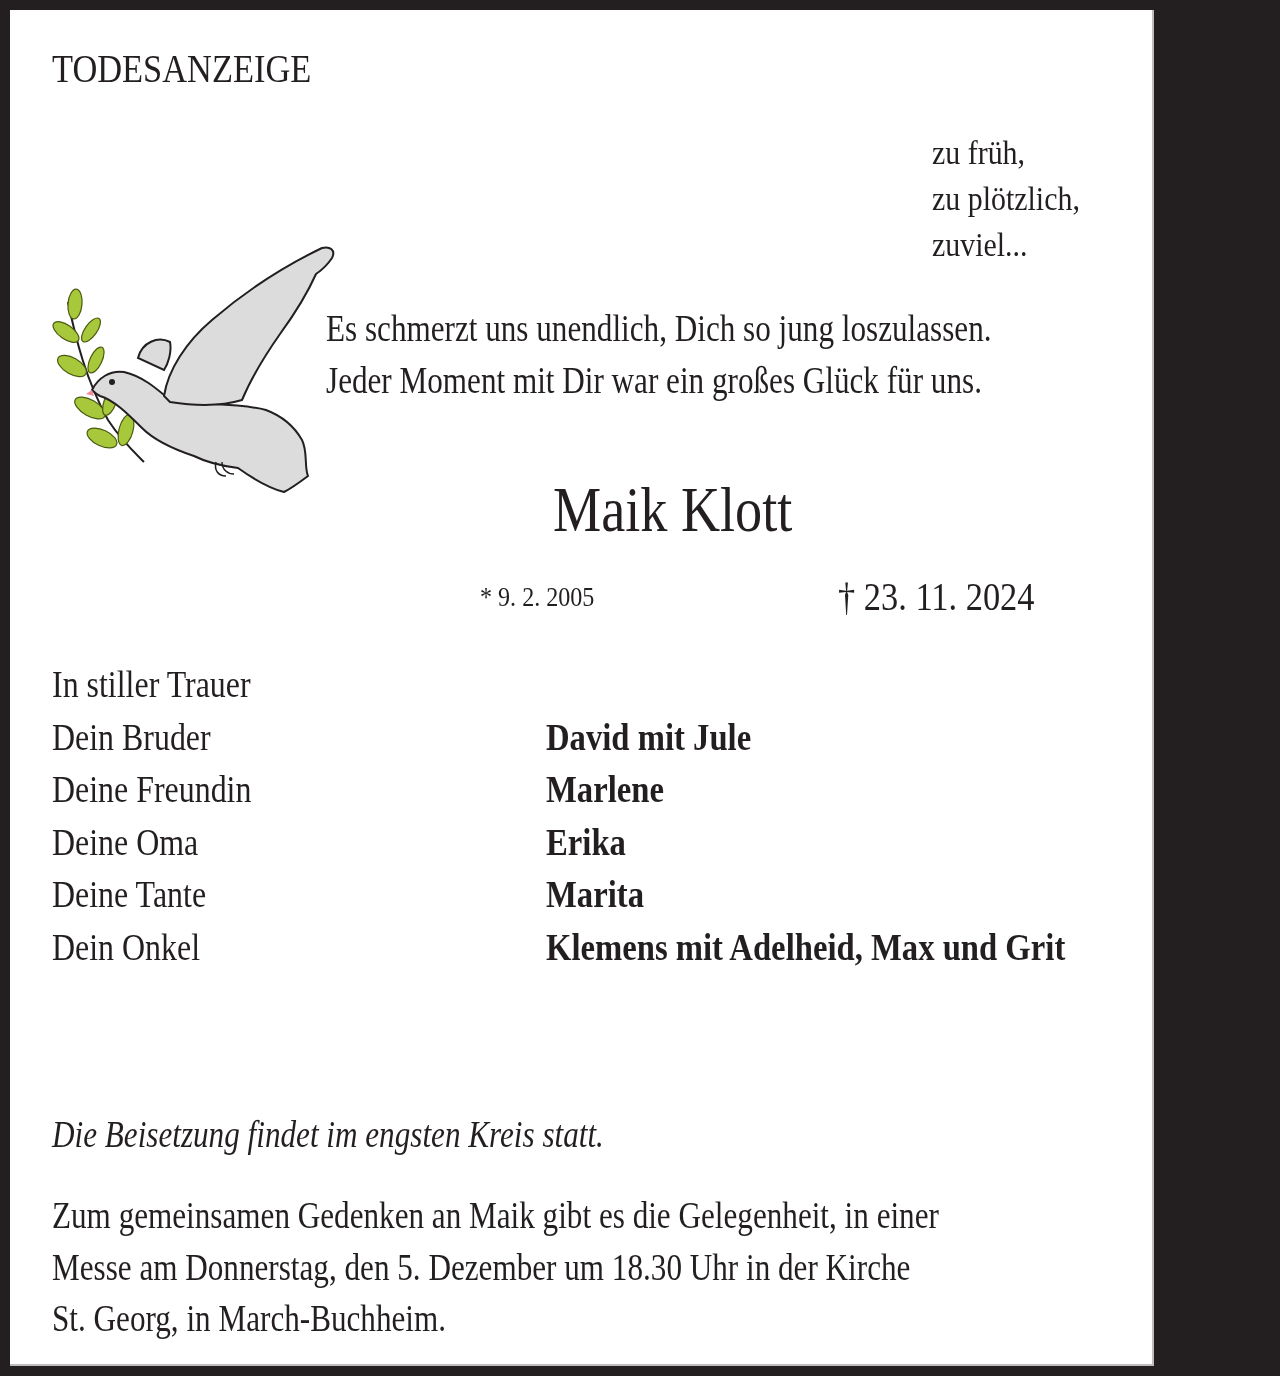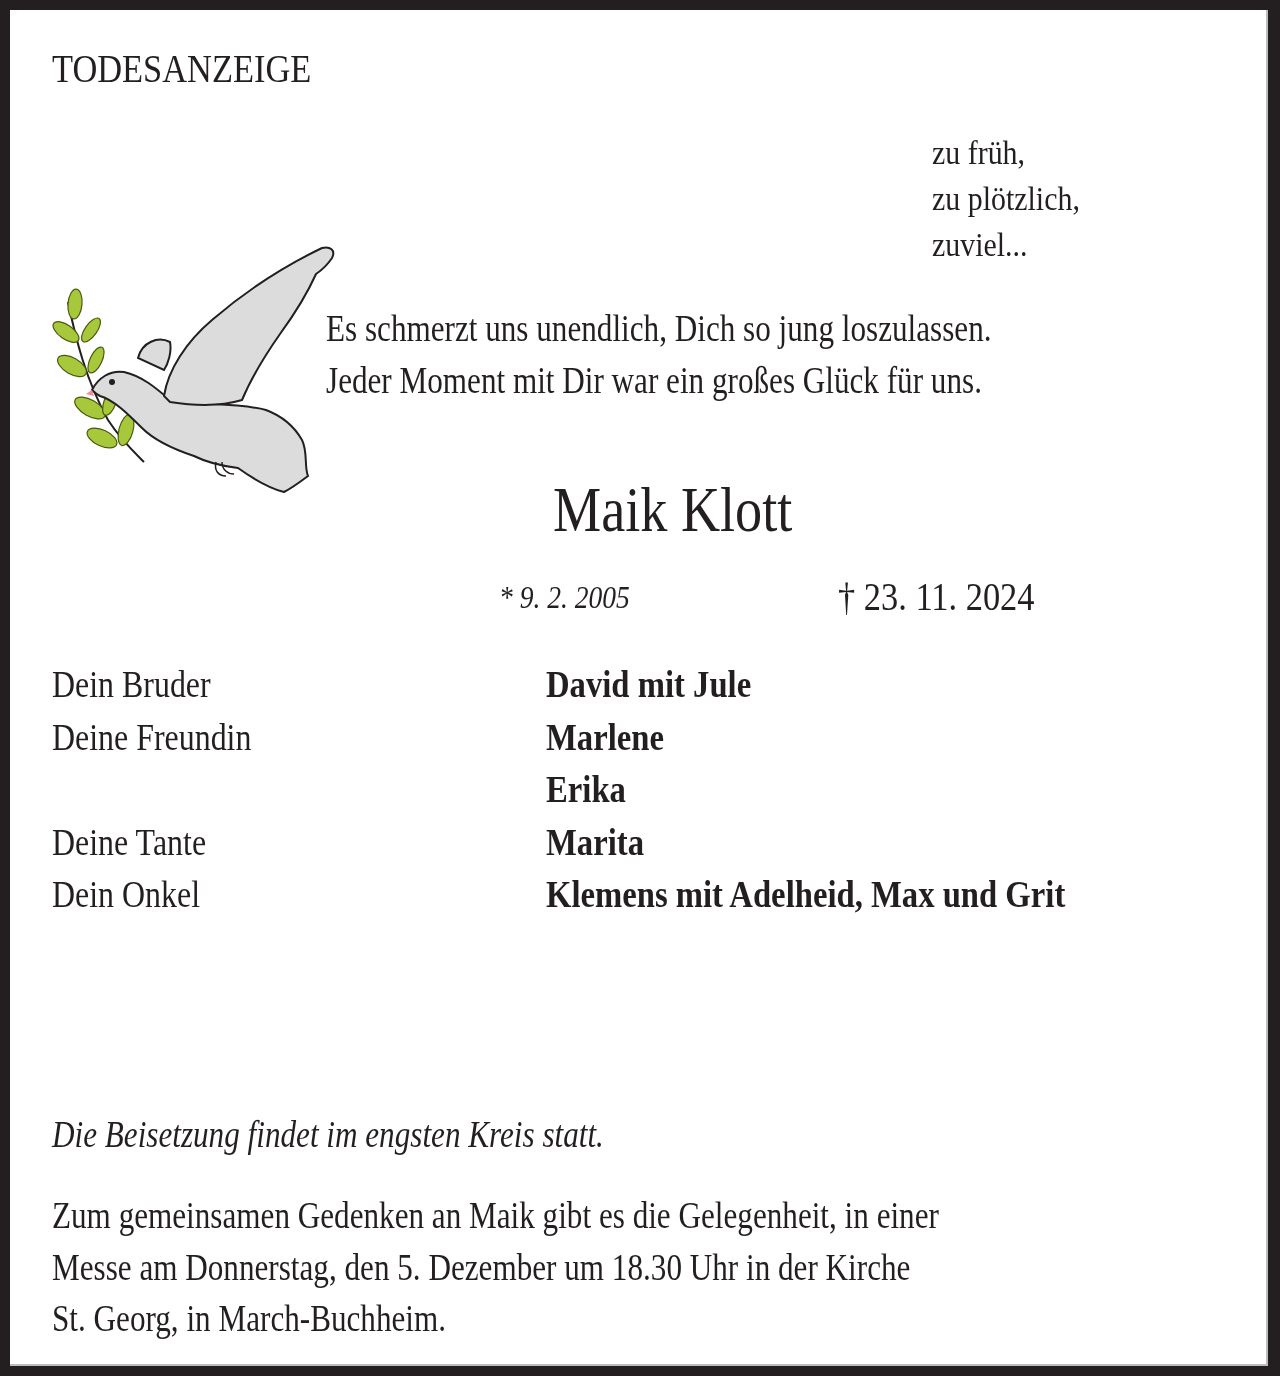--- a/index.html
+++ b/index.html
@@ -7,21 +7,21 @@
       width: 1280px; height: 1376px;
       background: #231f20;
       position: relative;
       overflow: hidden;
       font-family: "Liberation Serif", "DejaVu Serif", serif;
       color: #231f20;
     }
     .card {
       position: absolute;
       left: 10px; top: 10px;
-      width: 1258px; height: 1356px;
+      width: 1144px; height: 1356px;
       background: #ffffff;
       border-right: 2px solid #bdbdbd;
       border-bottom: 2px solid #bdbdbd;
       box-sizing: border-box;
     }
     .abs { position: absolute; white-space: nowrap; }
     .cond { display: inline-block; transform-origin: left top; }
 
     .heading { left: 42px; top: 36px; font-size: 40px; line-height: 46px; }
     .heading .cond { transform: scaleX(0.86); }
@@ -29,21 +29,21 @@
     .verse { left: 922px; top: 120px; font-size: 34px; line-height: 46px; }
     .verse .cond { transform: scaleX(0.88); }
 
     .quote { left: 316px; top: 292px; font-size: 38px; line-height: 52px; }
     .quote .cond { transform: scaleX(0.82); }
 
     .dove { left: 36px; top: 220px; width: 300px; height: 280px; }
     .name-wrap { position: absolute; left: 543px; top: 445px; font-size: 63px; line-height: 110px; white-space: nowrap; }
     .name-wrap .cond { transform: scaleX(0.86); }
 
-    .date-birth { left: 489px; top: 562px; font-size: 32px; line-height: 50px; font-style: italic; }
+    .date-birth { left: 470px; top: 562px; font-size: 28px; line-height: 50px; }
     .date-death { left: 828px; top: 562px; font-size: 40px; line-height: 50px; }
     .date-birth .cond, .date-death .cond { transform: scaleX(0.86); }
 
     .mourners { left: 42px; top: 648px; width: 1200px; font-size: 38px; }
     .mrow { position: relative; height: 52.5px; line-height: 52px; }
     .mrow .rel { position: absolute; left: 0; top: 0; }
     .mrow .nm { position: absolute; left: 494px; top: 0; font-weight: bold; }
     .mrow .rel .cond { transform: scaleX(0.84); }
     .mrow .nm .cond { transform: scaleX(0.86); }
     .mrow .full { position: absolute; left: 0; top: 0; font-weight: bold; }
@@ -116,28 +116,32 @@
 
   <div class="abs date-birth">
     <span class="cond">* 9. 2. 2005</span>
   </div>
   <div class="abs date-death">
     <span class="cond">† 23. 11. 2024</span>
   </div>
 
   <div class="abs mourners">
     <div class="mrow">
+      <span class="rel"><span class="cond">In stiller Trauer</span></span>
+    </div>
+    <div class="mrow">
       <span class="rel"><span class="cond">Dein Bruder</span></span>
       <span class="nm"><span class="cond">David mit Jule</span></span>
     </div>
     <div class="mrow">
       <span class="rel"><span class="cond">Deine Freundin</span></span>
       <span class="nm"><span class="cond">Marlene</span></span>
     </div>
     <div class="mrow">
+      <span class="rel"><span class="cond">Deine Oma</span></span>
       <span class="nm"><span class="cond">Erika</span></span>
     </div>
     <div class="mrow">
       <span class="rel"><span class="cond">Deine Tante</span></span>
       <span class="nm"><span class="cond">Marita</span></span>
     </div>
     <div class="mrow">
       <span class="rel"><span class="cond">Dein Onkel</span></span>
       <span class="nm"><span class="cond">Klemens mit Adelheid, Max und Grit</span></span>
     </div>

